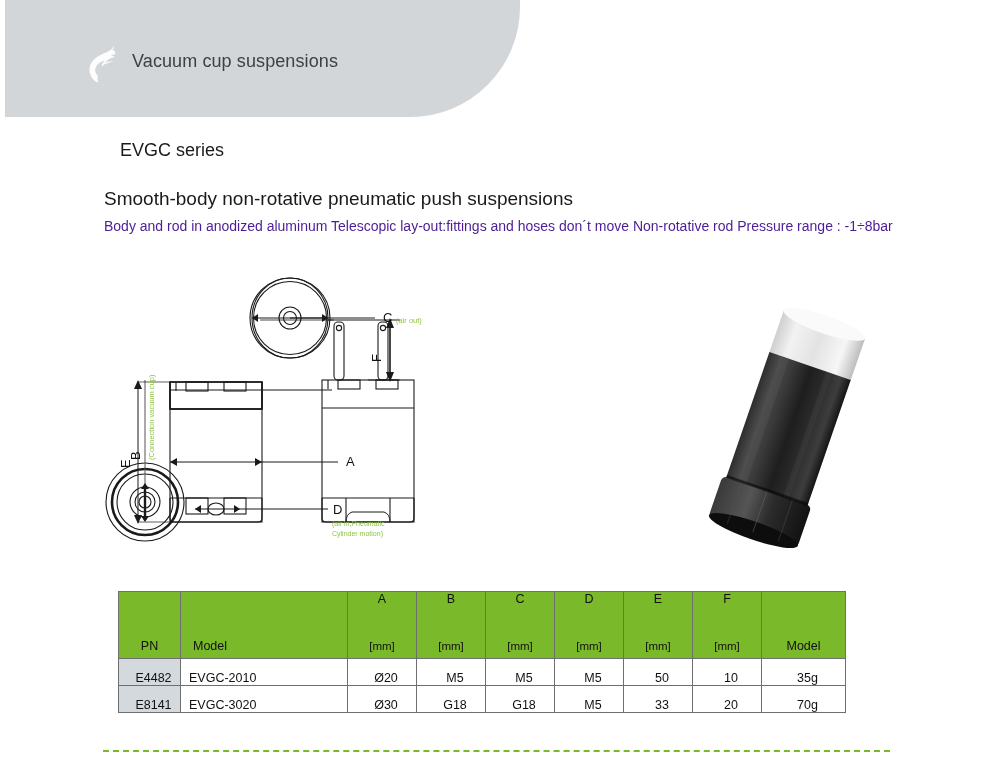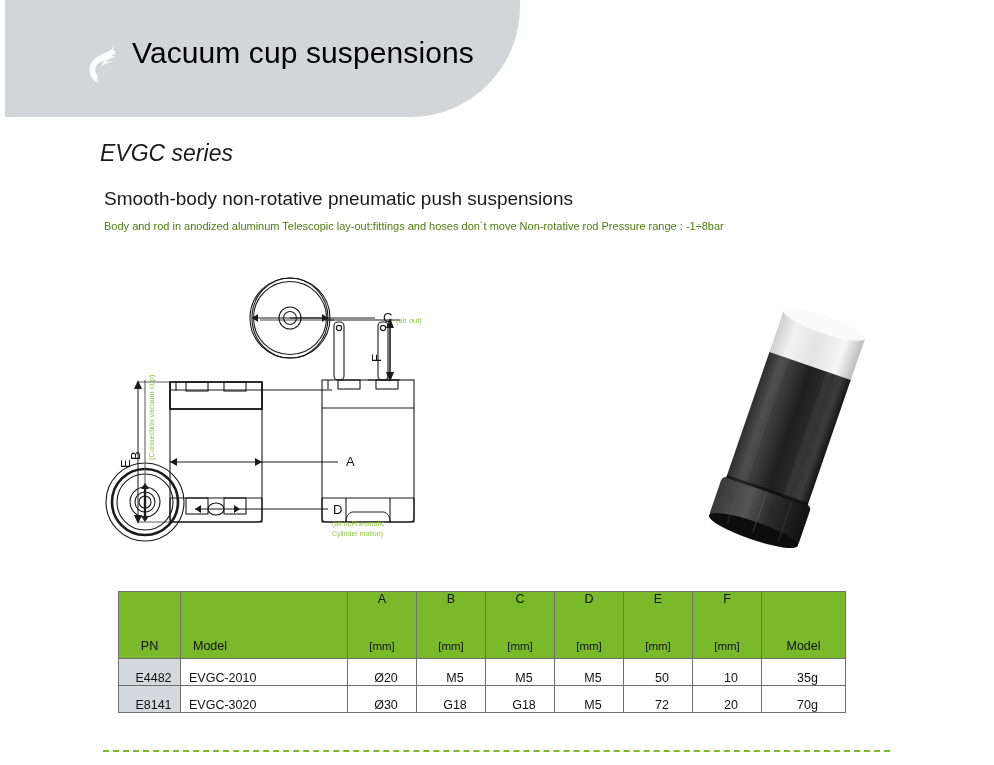--- a/index.html
+++ b/index.html
@@ -14,36 +14,36 @@
   
   #header-band{
     position:absolute;left:5px;top:0;width:515px;height:117px;
     background:#d2d6d9;
     border-bottom-right-radius:110px;
   }
   #header-logo{
     position:absolute;left:84px;top:42px;width:40px;height:44px;
   }
   #header-title{
-    position:absolute;left:132px;top:36px;
-    font-size:30px;font-weight:400;color:#000000;
+    position:absolute;left:132px;top:51px;
+    font-size:18px;font-weight:400;color:#404040;
     letter-spacing:.1px;white-space:nowrap;
   }
   
   #series-title{
-    position:absolute;left:100px;top:140px;
-    font-size:23px;color:#1a1a1a;white-space:nowrap;font-style:italic;
+    position:absolute;left:120px;top:140px;
+    font-size:18px;color:#1a1a1a;white-space:nowrap;
   }
   #subtitle{
     position:absolute;left:104px;top:172px;
     font-size:19px;color:#1a1a1a;white-space:nowrap;margin-top:16px;
   }
   #features{
     position:absolute;left:104px;top:218px;
-    font-size:11px;line-height:16.4px;color:#4d7c0f;white-space:nowrap;
+    font-size:14px;line-height:16.4px;color:#4c1d95;white-space:nowrap;
   }
   
   #drawing{position:absolute;left:100px;top:270px;width:560px;height:300px;}
   #photo{position:absolute;left:645px;top:280px;width:285px;height:300px;}
   
   #spec-table{
     position:absolute;left:118px;top:591px;
     border-collapse:collapse;
     font-size:12.5px;color:#111;
   }
@@ -321,20 +321,20 @@
         <td>10</td>
         <td>35g</td>
       </tr>
       <tr>
         <td class="pn">E8141</td>
         <td class="model">EVGC-3020</td>
         <td>Ø30</td>
         <td>G18</td>
         <td>G18</td>
         <td>M5</td>
-        <td>72</td>
+        <td>33</td>
         <td>20</td>
         <td>70g</td>
       </tr>
     </tbody>
 </table>
 
 <div id="footer-rule"></div>
 
 </body></html>

